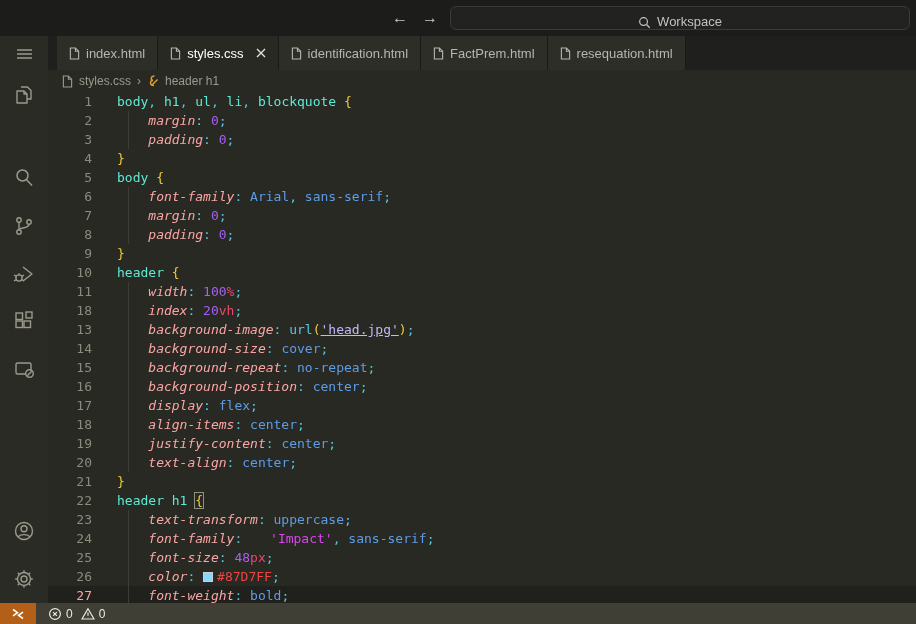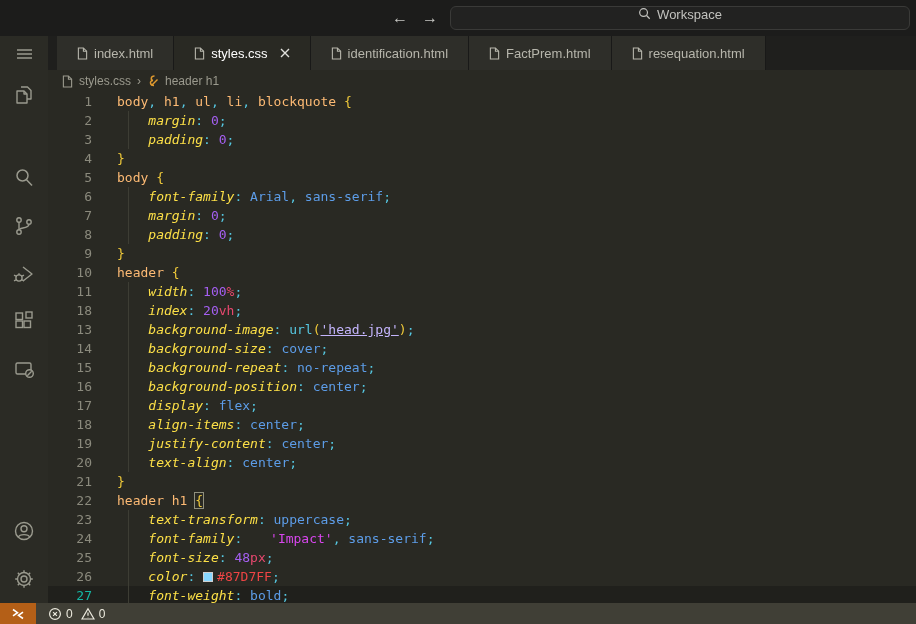--- a/index.html
+++ b/index.html
@@ -2,44 +2,44 @@
 <html><head>
 <meta charset="utf-8">
 <style>
   html,body{margin:0;padding:0;width:916px;height:624px;overflow:hidden;background:#292923;
     font-family:"Liberation Sans",sans-serif;-webkit-font-smoothing:antialiased;}
   .titlebar{position:absolute;left:0;top:0;width:916px;height:36px;background:#1c1c1b;}
   .nav-arrows{position:absolute;left:392px;top:0;height:36px;display:flex;align-items:center;gap:14px;
     color:#c8c8c4;font-size:16px;}
   .nav-arrows span{cursor:default;}
   .searchbox{position:absolute;left:450px;top:6px;width:458px;height:22px;background:#222221;
-    border:1px solid #3a3a38;border-radius:6px;display:flex;align-items:flex-start;justify-content:center;
+    border:1px solid #3a3a38;border-radius:6px;display:flex;align-items:flex-end;justify-content:center;
     gap:6px;color:#c2c2be;font-size:13px;}
   .activitybar{position:absolute;left:0;top:36px;width:48px;height:567px;background:#2b2b25;}
   .ab-item{position:absolute;left:12px;width:24px;height:24px;}
   .ab-item svg{display:block;}
   .tabstrip{position:absolute;left:48px;top:36px;width:868px;height:34px;background:#1f1f1d;
     display:flex;align-items:stretch;}
-  .tab{display:flex;align-items:center;gap:6px;padding:0 20px;background:#2e2e29;color:#b7b6ac;
+  .tab{display:flex;align-items:center;gap:6px;padding:0 12px;background:#2e2e29;color:#b7b6ac;
     font-size:13px;border-right:1px solid #191918;white-space:nowrap;}
   .tab:first-child{margin-left:9px;}
   .tab.active{background:#292923;color:#ffffff;}
   .tab-close{margin-left:6px;display:flex;align-items:center;}
   .breadcrumb{position:absolute;left:48px;top:70px;width:868px;height:22px;background:#292923;
     display:flex;align-items:center;gap:6px;padding-left:14px;color:#9b9a8e;font-size:12px;box-sizing:border-box;}
   .editor{position:absolute;left:48px;top:92px;width:868px;height:511px;background:#292923;overflow:hidden;}
   .line{display:flex;height:19px;line-height:19px;font-family:"DejaVu Sans Mono",monospace;font-size:13px;}
   .line.current{background:rgba(0,0,0,0.20);}
-  .line.current .ln{color:#14b8a6;}
+  .line.current .ln{color:#fca5a5;}
   .ln{flex:none;width:58px;text-align:right;padding-right:14px;color:#8b8a7d;box-sizing:border-box;}
   .lc{position:relative;white-space:pre;padding-left:11px;color:#cccccc;}
   .guide{position:absolute;left:22px;top:0;height:19px;border-left:1px solid #3d3d34;}
-  .t-sel{color:#fdba74;}
+  .t-sel{color:#5eead4;}
   .t-pun{color:#56c8e2;}
-  .t-prop{color:#fde047;font-style:italic;}
+  .t-prop{color:#fca5a5;font-style:italic;}
   .t-brace{color:#f0ca3a;}
   .t-bracebox{color:#f0ca3a;outline:1px solid #90907e;}
   .t-num{color:#a55ff2;}
   .t-unit{color:#e8486f;}
   .t-val{color:#5d9de8;}
   .t-fn{color:#56c8e2;}
   .t-str{color:#d946ef;margin-left:20px;}
   .t-strlink{color:#c4b5fd;text-decoration:underline;}
   .t-hex{color:#ef4444;}
   .t-pln{color:#cccccc;}

